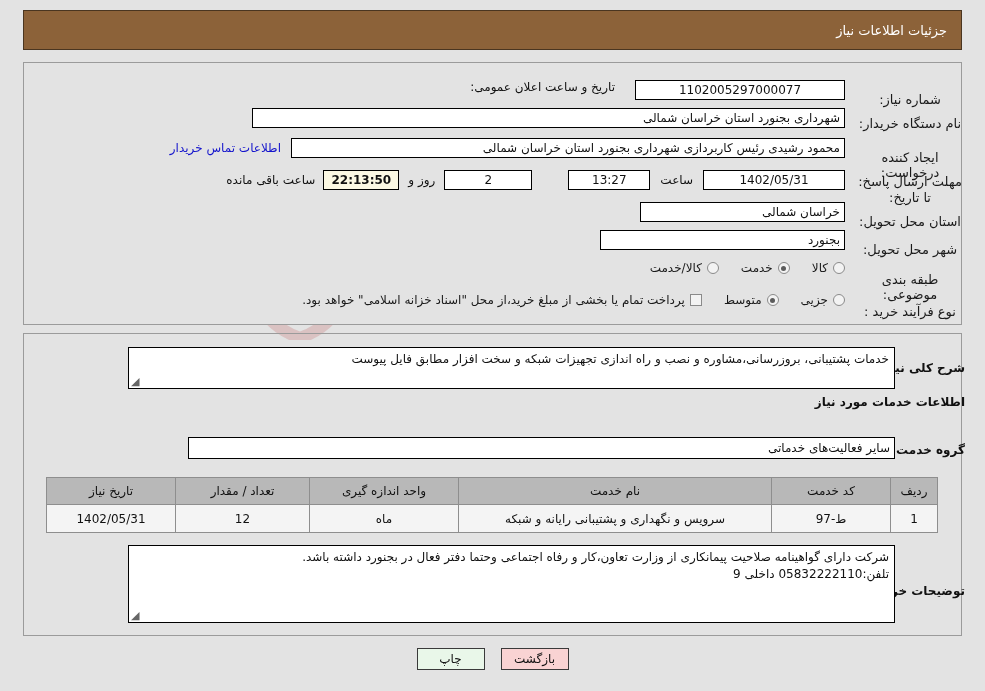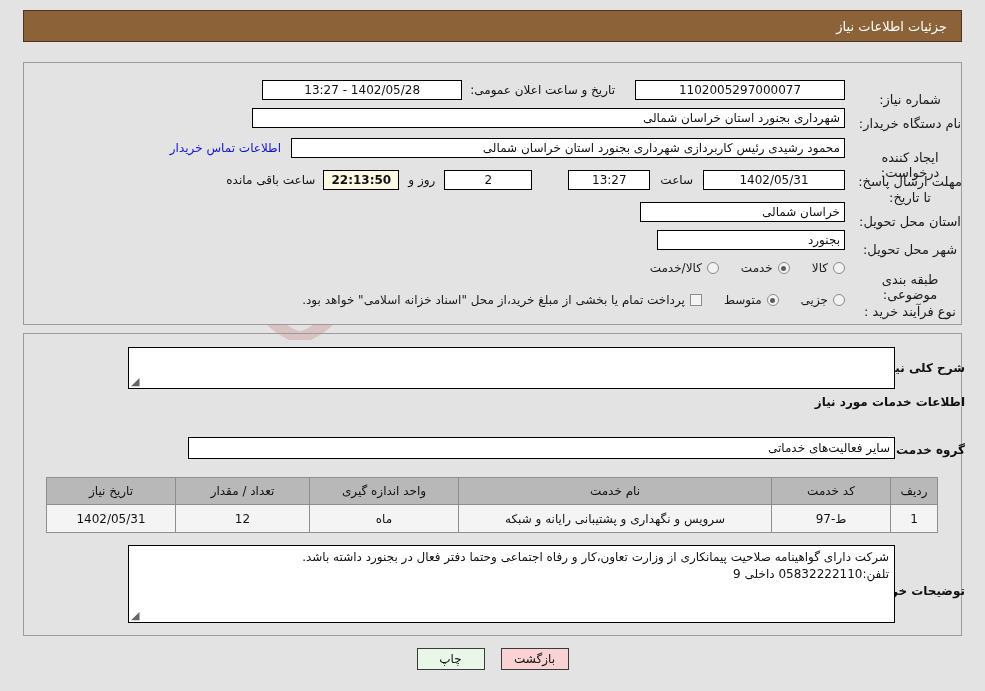--- a/index.html
+++ b/index.html
@@ -45,21 +45,21 @@
     left: 245px;
     top: 42px;
     width: 110px;
     height: 128px;
   }
 
   
   .topbar {
     position: absolute;
     left: 23px; top: 10px;
-    width: 939px; height: 32px;
+    width: 939px; height: 40px;
     background: #8c6239;
     border: 1px solid #4a3520;
     box-sizing: border-box;
     display: flex;
     align-items: center;
     justify-content: flex-start;
     z-index: 2;
   }
   .topbar-title {
     color: #ffffff;
@@ -260,21 +260,20 @@
 </div>
 
 <div class="panel" id="panel-top"></div>
 
 <div class="labelcol" style="top:84px;">شماره نیاز:</div>
 <div class="row" style="right:140px; top:80px;">
   <div class="fld" style="width:210px;">1102005297000077</div>
 </div>
 <div class="row" style="right:370px; top:80px;">
   <span class="plain">تاریخ و ساعت اعلان عمومی:</span>
-  <div class="fld" style="width:200px; margin-right:8px;">1402/05/28 - 13:27</div>
 </div>
 
 <div class="labelcol" style="top:108px;">نام دستگاه خریدار:</div>
 <div class="row" style="right:140px; top:108px;">
   <div class="fld rtl-text" style="width:593px;">شهرداری بجنورد استان خراسان شمالی</div>
 </div>
 
 <div class="labelcol" style="top:142px;">ایجاد کننده درخواست:</div>
 <div class="row" style="right:140px; top:138px;">
   <div class="fld rtl-text" style="width:554px;">محمود رشیدی رئیس کاربردازی شهرداری بجنورد استان خراسان شمالی</div>
@@ -292,21 +291,21 @@
   <span class="plain" style="margin-right:8px;">ساعت باقی مانده</span>
 </div>
 
 <div class="labelcol" style="top:206px;">استان محل تحویل:</div>
 <div class="row" style="right:140px; top:202px;">
   <div class="fld rtl-text" style="width:205px;">خراسان شمالی</div>
 </div>
 
 <div class="labelcol" style="top:234px;">شهر محل تحویل:</div>
 <div class="row" style="right:140px; top:230px;">
-  <div class="fld rtl-text" style="width:188px;">بجنورد</div>
+  <div class="fld rtl-text" style="width:245px;">بجنورد</div>
 </div>
 
 <div class="labelcol" style="top:264px;">طبقه بندی موضوعی:</div>
 <div class="row" style="right:140px; top:261px;">
   <span class="radio-item">
     <span class="radio"></span>
     <span class="rl">کالا</span>
   </span>
   <span class="radio-item">
     <span class="radio checked"></span>
@@ -331,20 +330,21 @@
   <span class="radio-item" style="margin-left:10px;justify-content:center;">
     <span class="checkbox"></span>
     <span class="rl">پرداخت تمام یا بخشی از مبلغ خرید،از محل "اسناد خزانه اسلامی" خواهد بود.</span>
   </span>
 </div>
 
 <div class="panel" id="panel-mid"></div>
 
 <div class="sect-title" style="top:361px;">شرح کلی نیاز:</div>
 <div class="ta" style="position:absolute; right:90px; top:347px; width:767px; height:42px; z-index:3;">
+  <span>خدمات پشتیبانی، بروزرسانی،مشاوره و نصب و راه اندازی تجهیزات شبکه و سخت افزار مطابق فایل پیوست</span>
   <span class="grip">◣</span>
 </div>
 
 <div class="sect-title" style="top:395px;">اطلاعات خدمات مورد نیاز</div>
 
 <div class="sect-title" style="top:443px;">گروه خدمت:</div>
 <div class="fld rtl-text" style="position:absolute; right:90px; top:437px; width:707px; height:22px; line-height:20px; z-index:3;">سایر فعالیت‌های خدماتی</div>
 
 <table class="tbl">
   <thead>

